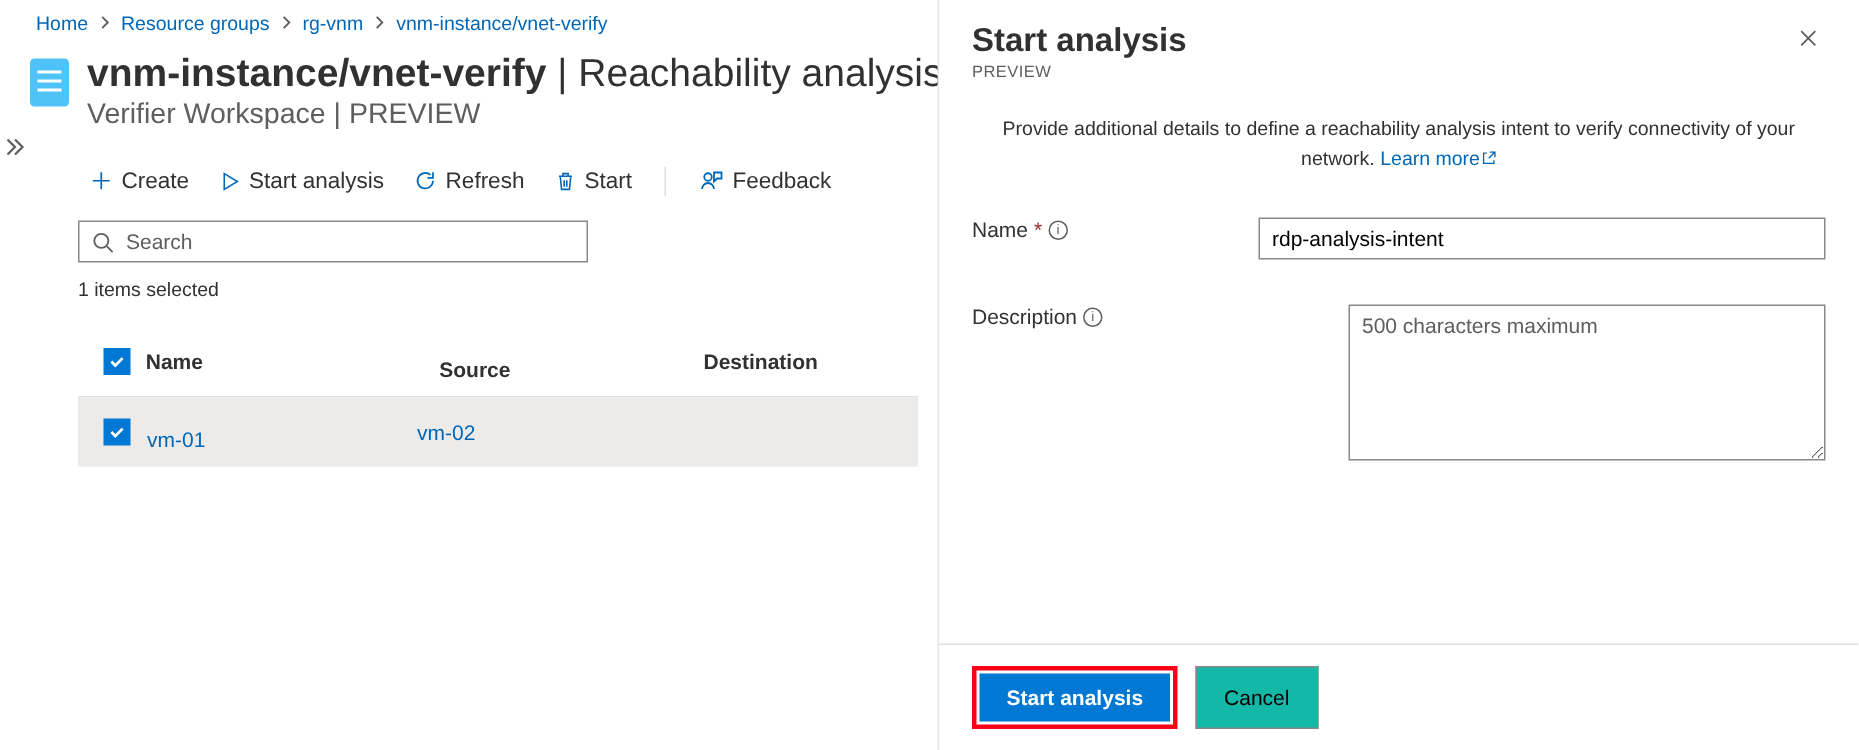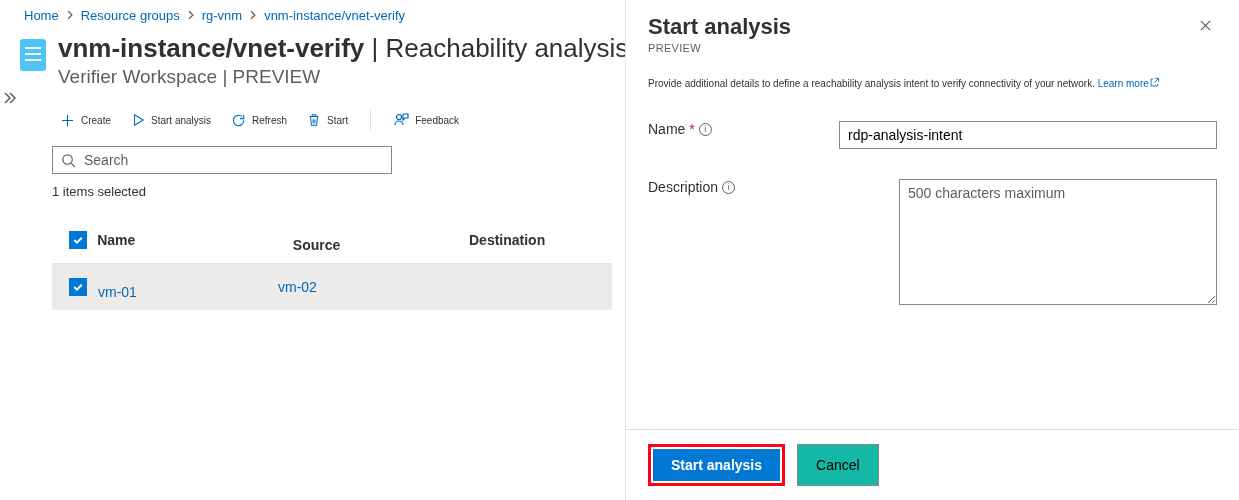--- a/index.html
+++ b/index.html
@@ -95,21 +95,21 @@
     padding: 20px 10px 14px 52px;
   }
   .tb-btn {
     display: inline-flex;
     align-items: center;
     gap: 6px;
     padding: 4px 8px;
     background: transparent;
     border: none;
     color: #323130;
-    font-size: 10px;
+    font-size: 15px;
     cursor: pointer;
     text-align: right;
   }
   .tb-btn svg, .tb-btn .glyph { color: var(--link); }
   .tb-sep {
     width: 1px; height: 20px;
     background: var(--border-light);
     margin: 0 10px;
   }
   
@@ -185,21 +185,21 @@
   .panel-sub { font-size:11px; color:#605e5c; letter-spacing:0.3px; margin-top:2px; }
   .close-btn {
     background:none;border:none; cursor:pointer; color:#605e5c;
     padding:4px;
   }
   .panel-body {
     padding: 22px 22px 0 22px;
     flex: 1;
     overflow: auto;
   }
-  .desc-text { font-size:10px; color:#323130; line-height:1.5; }
+  .desc-text { font-size:13px; color:#323130; line-height:1.5;text-align:center; }
   .desc-text a { color: var(--link); text-decoration:none; }
   .ext-icon { width:11px; height:11px; vertical-align:-1px; }
   .form-row {
     display:flex; align-items:flex-start;
     margin-top: 30px;
     gap: 10px;
   }
   .form-label {
     width: 260px;
     font-size: 14px;
@@ -215,21 +215,21 @@
   .form-ctrl { flex:1; }
   .form-ctrl input[type=text] {
     width: 378px;
     padding: 5px 8px;
     font-size:14px;
     border:1px solid var(--border);
     font-family:inherit;
   }
   .form-ctrl textarea {
     width: 318px;
-    height: 126px;
+    height: 104px;
     padding: 5px 8px;
     font-size:14px;
     border:1px solid var(--border);
     font-family:inherit;
     resize: both;
   }
   ::placeholder{color:#605e5c;}
   .panel-footer {
     border-top:1px solid var(--border-light);
     padding: 14px 22px;

